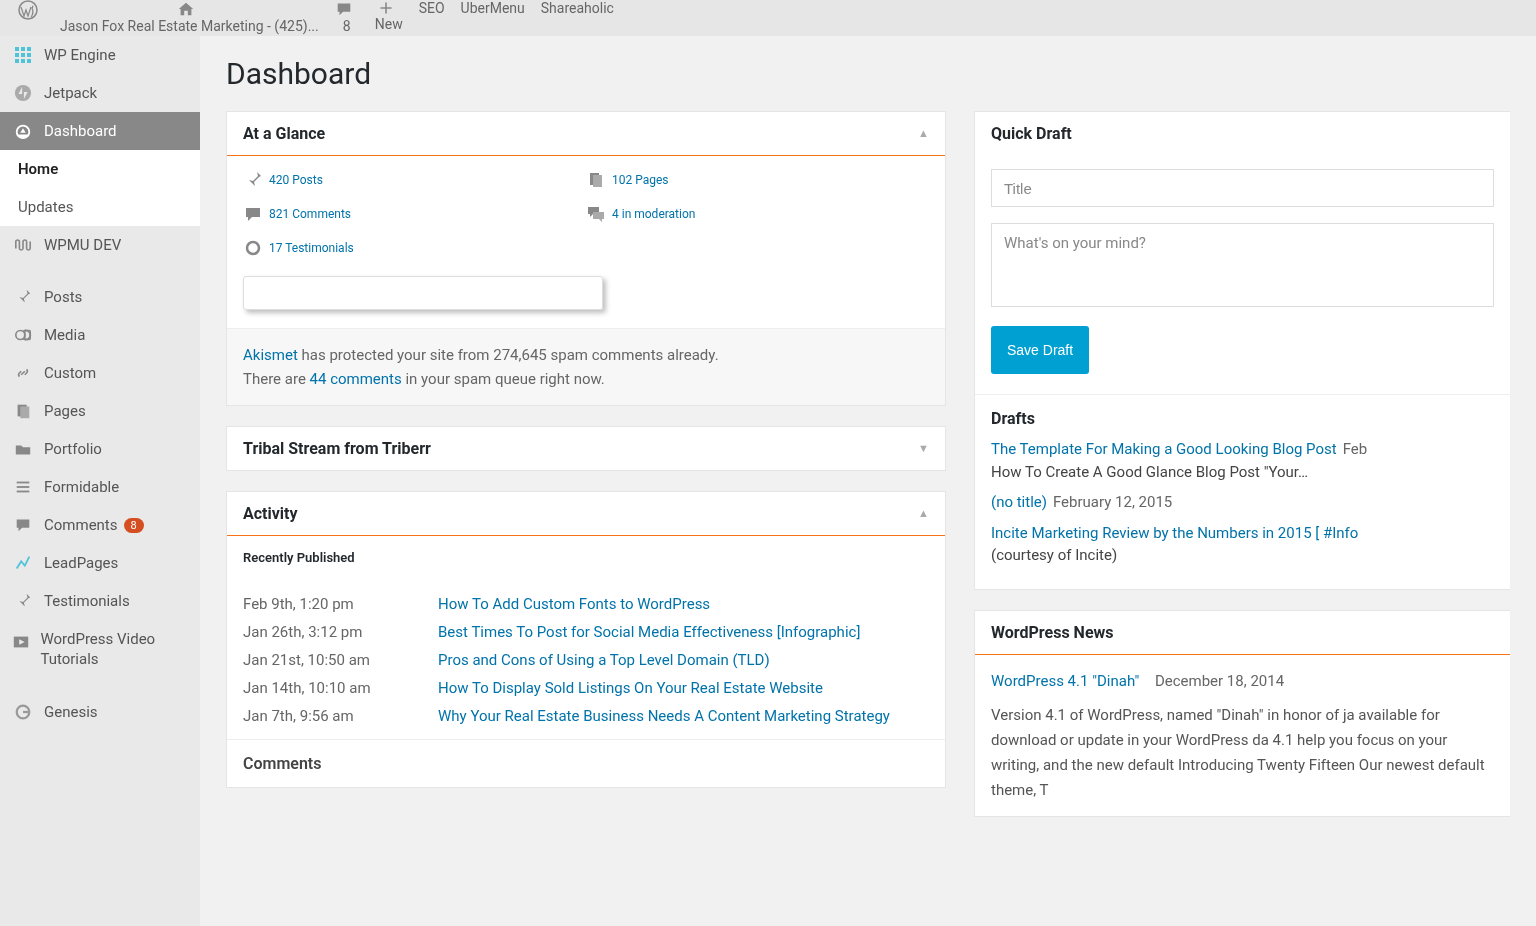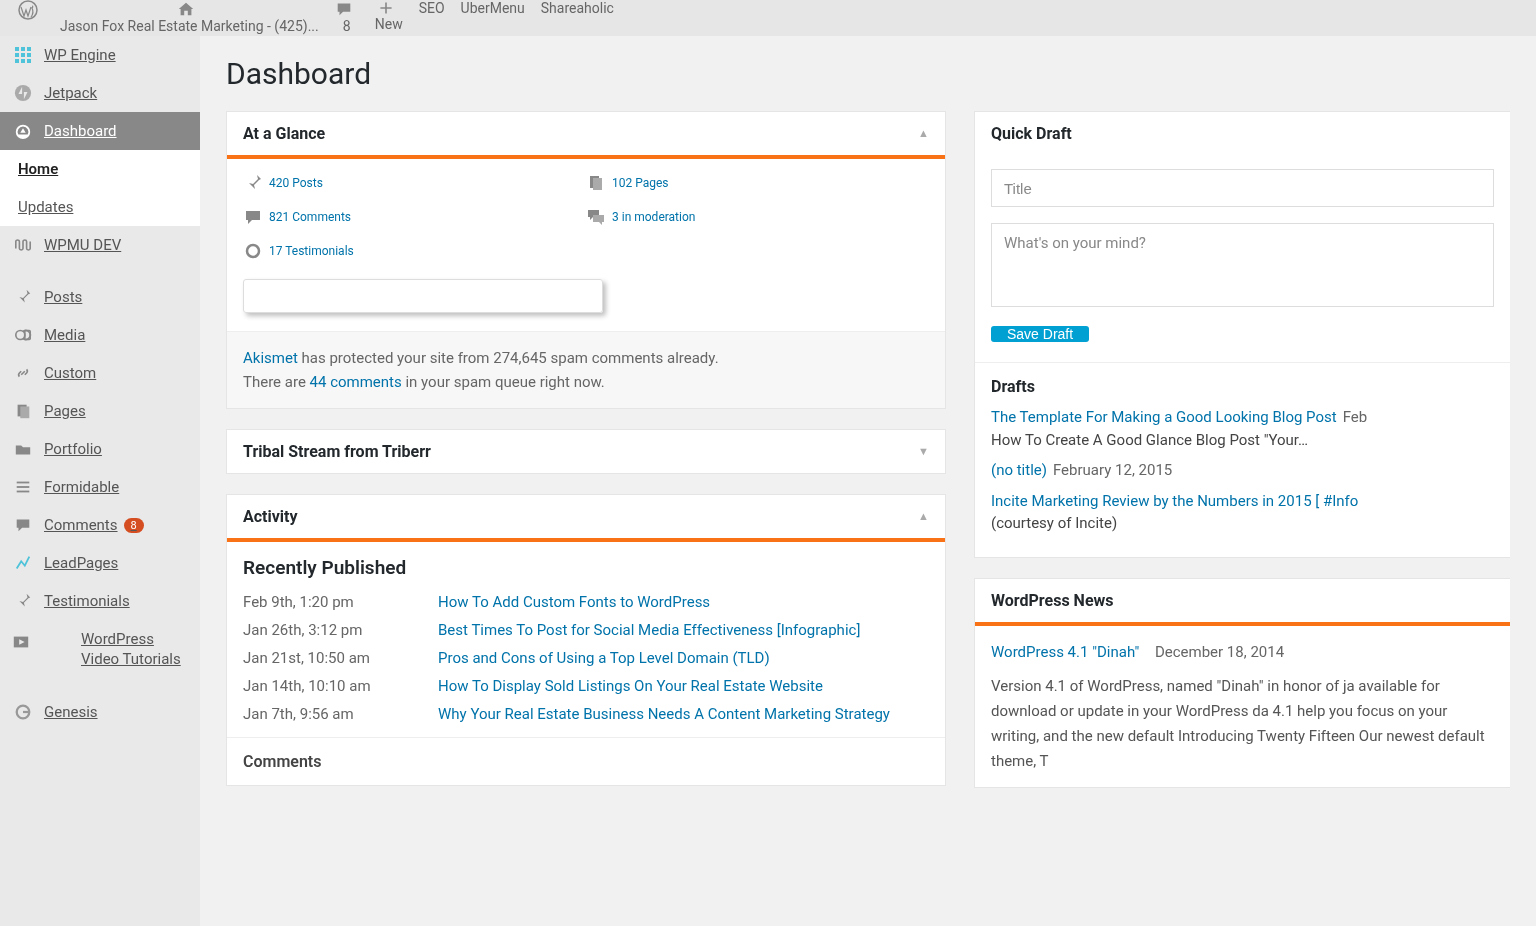--- a/index.html
+++ b/index.html
@@ -44,21 +44,20 @@
     flex-shrink: 0;
     font-size: 15px;
   }
   .side-item {
     display: flex;
     align-items: center;
     padding: 10px 12px;
     color: #555;
     cursor: pointer;
     position: relative;
-    text-decoration: underline;
   }
   .side-item .icon {
     width: 22px;
     display: inline-flex;
     justify-content: center;
     margin-right: 10px;
   }
   .side-item.current {
     background: #888;
     color: #fff;
@@ -107,21 +106,21 @@
   .postbox {
     background: #fff;
     border: 1px solid #e5e5e5;
     margin-bottom: 20px;
   }
   .postbox-header {
     display: flex;
     justify-content: space-between;
     align-items: center;
     padding: 12px 16px;
-    border-bottom: 4px solid #f97316;
+    border-bottom: 1px solid #f97316;
   }
   .postbox.no-border .postbox-header { border-bottom: none; }
   .postbox-header h2 {
     font-size: 16px;
     font-weight: 700;
     color: #23282d;
   }
   .toggle-arrow {
     color: #aaa;
     font-size: 11px;
@@ -159,24 +158,24 @@
     padding: 14px 16px;
     color: #666;
     font-size: 15px;
     line-height: 1.6;
   }
   .akismet a { color:#0073aa; cursor:pointer;}
   .activity {
     padding: 14px 16px 4px;
   }
   .activity h3 {
-    font-size: 19px;
+    font-size: 13px;
     font-weight: 600;
     color: #23282d;
-    margin-bottom: 14px;
+    margin-bottom: 30px;
   }
   .activity-row {
     display:flex;
     margin-bottom: 10px;
     font-size: 15px;
   }
   .activity-row .date { width: 195px; color:#666;}
   .activity-row .title { color:#0073aa; cursor:pointer;}
   .comments-hdr {
     border-top: 1px solid #eee;
@@ -203,21 +202,21 @@
     font-size:15px;
     resize:none;
     margin-bottom:16px;
     font-family: inherit;
   }
   .draft-body ::placeholder { color:#888; }
   .btn-primary {
     background: #00a0d2;
     border: none;
     color: #fff;
-    padding: 0 16px;
+    padding: 16px 16px;
     font-size: 14px;
     cursor: pointer;
     border-radius: 3px;
   }
   .drafts-list {
     border-top: 1px solid #eee;
     padding: 14px 16px;
   }
   .drafts-list h3 {
     font-size: 16px;
@@ -397,21 +396,21 @@
       <span>LeadPages</span>
     </div>
     <div class="side-item">
       <span class="icon">
           <svg width="18" height="18" viewBox="0 0 20 20">
             <path d="M14 2l4 4-2 1-5 5 1 4-3-3-5 5 5-5-3-3 4 1 5-5z" fill="#888"></path>
           </svg>
         </span>
       <span>Testimonials</span>
     </div>
-    <div class="side-item" style="align-items:flex-start;gap:41px;">
+    <div class="side-item" style="align-items:flex-start;">
       <span class="icon" style="margin-top:3px;">
           <svg width="18" height="18" viewBox="0 0 20 20">
             <rect x="2" y="4" width="16" height="12" fill="#888"></rect>
             <path d="M8 7l6 3-6 3z" fill="#e9e9e9"></path>
           </svg>
         </span>
       <span style="line-height:1.3;">WordPress Video Tutorials</span>
     </div>
     <div class="side-sep"></div>
     <div class="side-item">
@@ -473,21 +472,21 @@
                     </span>
                   <a>102 Pages</a>
                 </div>
                 <div class="glance-item">
                   <span class="icon">
                       <svg width="20" height="20" viewBox="0 0 20 20">
                         <path d="M2 3h11v7H7l-3 3v-3H2z" fill="#888"></path>
                         <path d="M7 8h11v7h-2v3l-3-3H7z" fill="#aaa"></path>
                       </svg>
                     </span>
-                  <a>3 in moderation</a>
+                  <a>4 in moderation</a>
                 </div>
               </div>
             </div>
             <div class="glance-search"></div>
           </div>
           <div class="akismet">
             <div><a>Akismet</a><span> has protected your site from 274,645 spam comments already.</span></div>
             <div><span>There are </span><a>44 comments</a><span> in your spam queue right now.</span></div>
           </div>
         </div>

